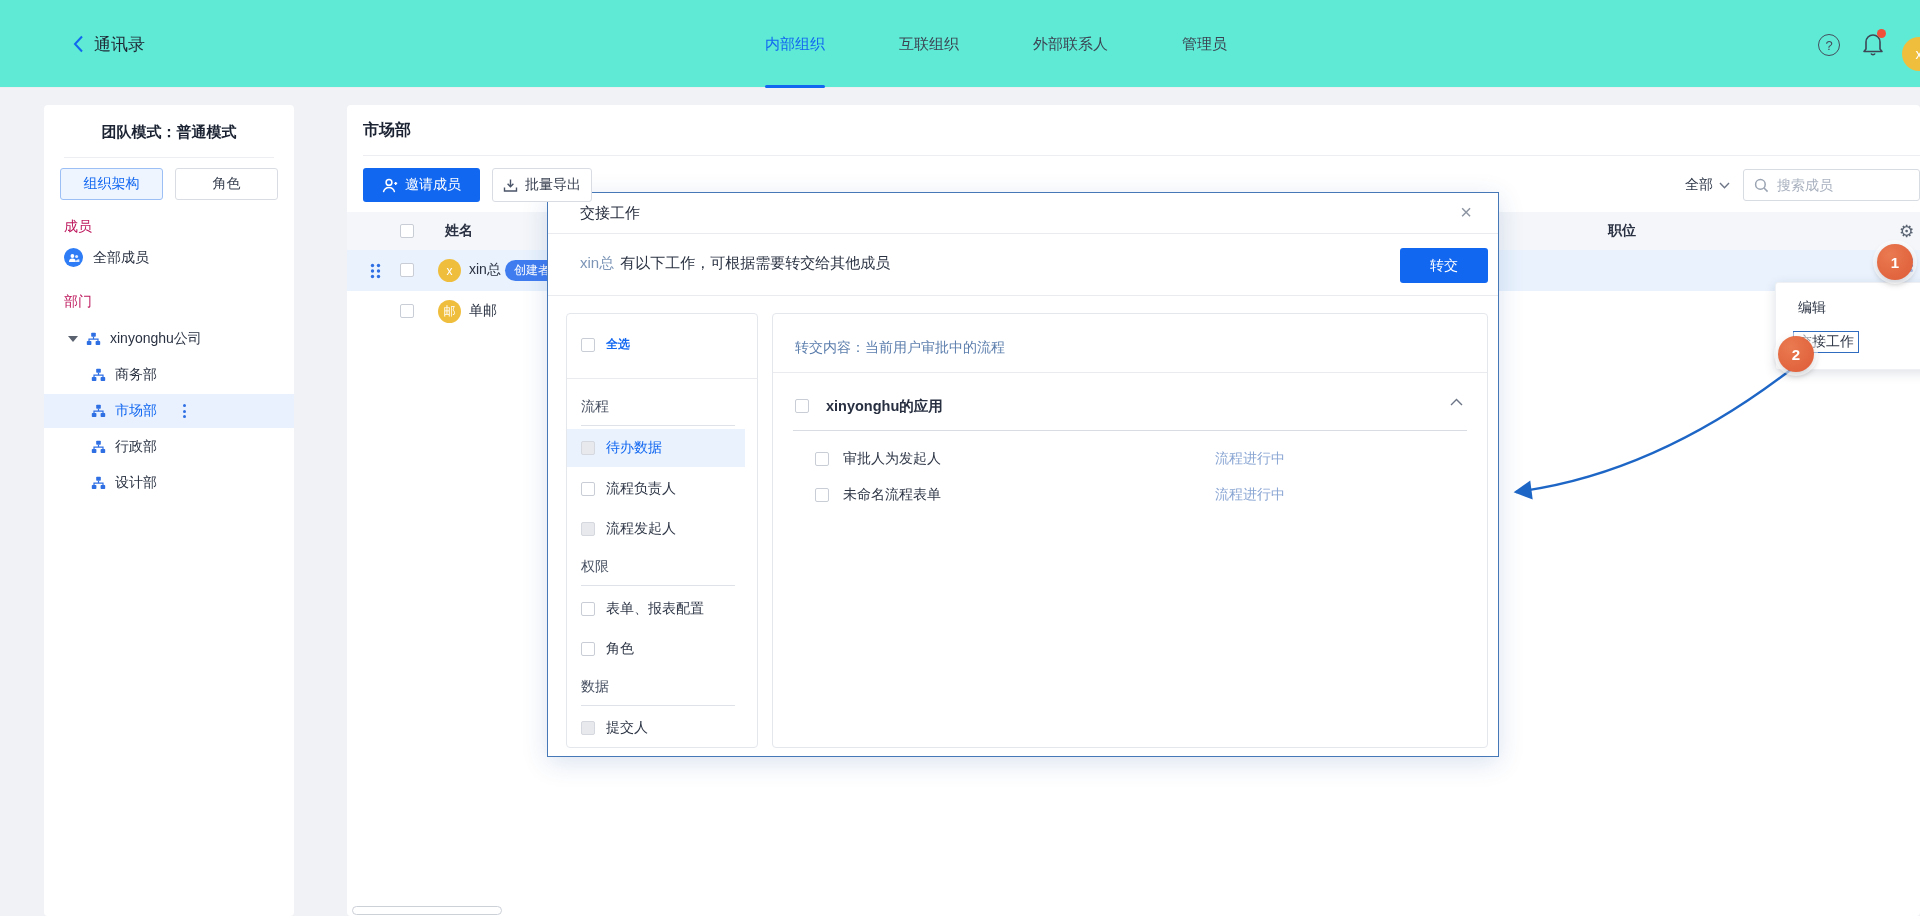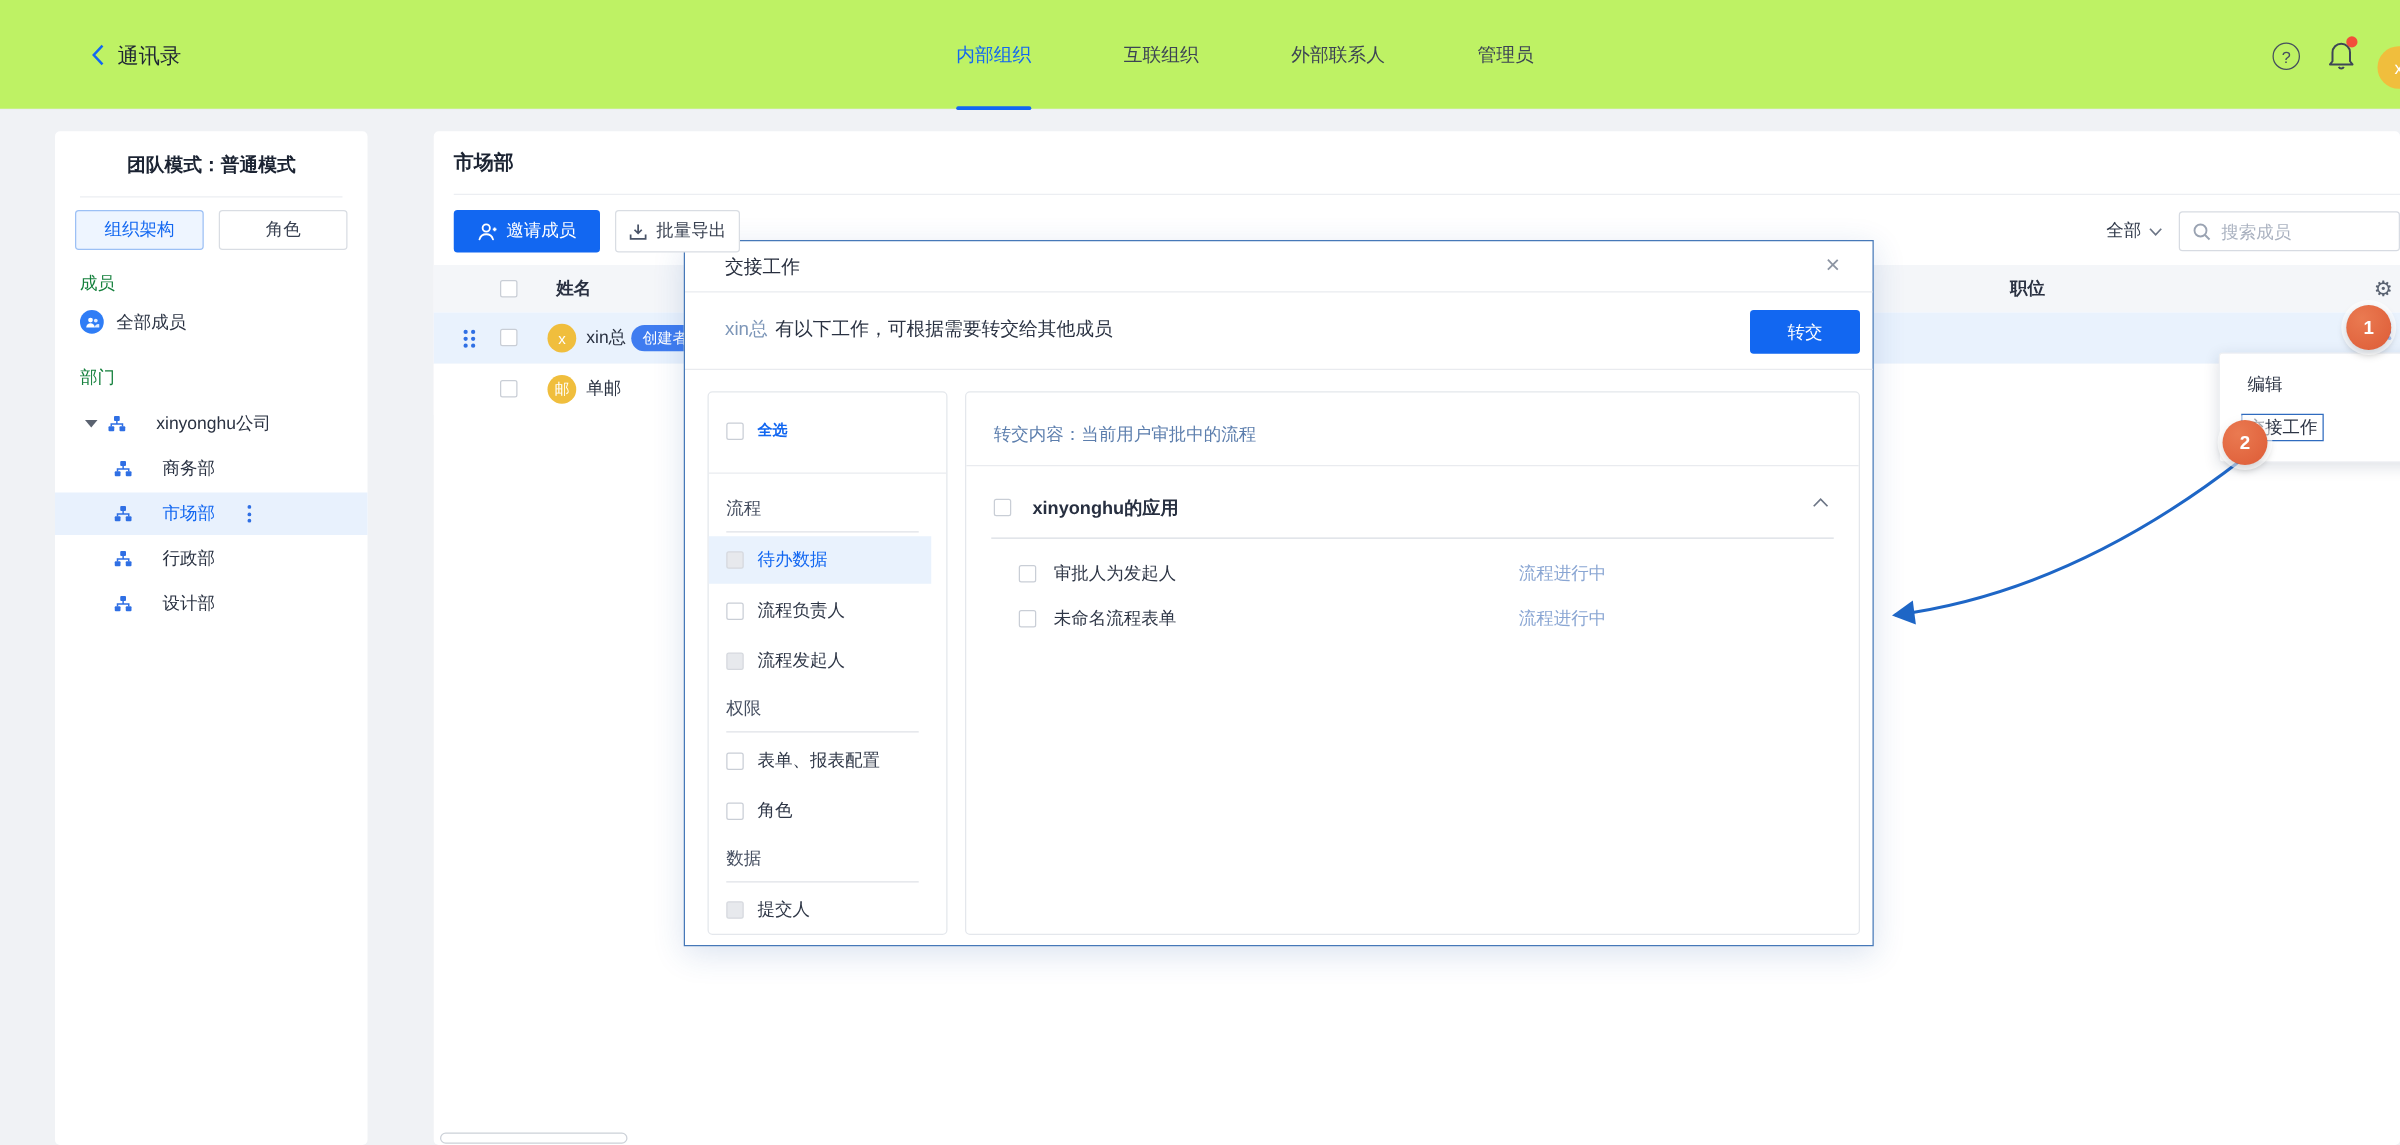--- a/index.html
+++ b/index.html
@@ -2,21 +2,21 @@
 <html><head>
 <meta charset="utf-8">
 <style>
   * { margin:0; padding:0; box-sizing:border-box; }
   html,body { background:#e9ebf0; }
   #app {
     position:relative; width:1920px; height:916px; overflow:hidden;
     background:#f0f2f5; font-family:"Liberation Sans", sans-serif; color:#2a3242;
   }
   
-  .topbar { position:absolute; left:0; top:0; width:1920px; height:88px; background:#bef264; border-bottom:1px solid #eceef2; }
+  .topbar { position:absolute; left:0; top:0; width:1920px; height:88px; background:#5eead4; border-bottom:1px solid #eceef2; }
   .back { position:absolute; left:73px; top:0; height:88px; display:flex; align-items:center; gap:10px; cursor:pointer; }
   .back .txt { font-size:17px; font-weight:500; color:#1f2634; }
   .tabs { position:absolute; left:765px; top:0; height:88px; display:flex; gap:74px; }
   .tab { position:relative; height:88px; display:flex; align-items:center; font-size:15px; color:#3c4454; cursor:pointer; }
   .tab.active { color:#1267f1; font-weight:500; }
   .tab.active::after { content:""; position:absolute; left:0; right:0; bottom:0; height:3px; background:#1267f1; border-radius:2px; }
   .top-icons { position:absolute; right:0; top:0; height:88px; }
   .help { position:absolute; left:-102px; top:34px; width:22px; height:22px; border:1.6px solid #454e5e; border-radius:50%;
           display:flex; align-items:center; justify-content:center; font-size:13px; color:#454e5e; cursor:pointer; }
   .bellwrap { position:absolute; left:-58px; top:32px; cursor:pointer; }
@@ -27,25 +27,25 @@
   .card { position:absolute; background:#fff; border-radius:4px; }
   .sidebar { left:44px; top:105px; width:250px; height:811px; }
   .main { left:347px; top:105px; width:1573px; height:811px; }
   
   .team-mode { position:absolute; left:0; right:0; top:18px; text-align:center; font-size:15px; font-weight:bold; color:#1b2332; }
   .side-div { position:absolute; left:20px; right:20px; top:52px; border-bottom:1px solid #eceef2; }
   .view-tabs { position:absolute; left:16px; right:16px; top:63px; height:32px; display:flex; gap:12px; }
   .vtab { flex:1; display:flex; align-items:center; justify-content:center; font-size:14px; border-radius:3px; cursor:pointer;
           border:1px solid #d9dde3; color:#3a4252; background:#fff; }
   .vtab.active { background:#eef5ff; border-color:#9cc0f5; color:#1267f1; }
-  .side-label { position:absolute; left:20px; font-size:14px; color:#15803d;text-align:right; }
+  .side-label { position:absolute; left:20px; font-size:14px; color:#be185d;text-align:right; }
   .side-item { position:absolute; left:20px; display:flex; align-items:flex-end; gap:10px; font-size:14px; color:#2a3242; cursor:pointer; }
   .members-ic { width:19px; height:19px; border-radius:50%; background:#2f7df6; display:flex; align-items:center; justify-content:center; }
   .tree-row { position:absolute; left:0; right:0; height:34px; display:flex; align-items:center; font-size:14px; color:#2a3242; cursor:pointer; }
-  .tree-row .lbl { margin-left:24px; }
+  .tree-row .lbl { margin-left:9px; }
   .tree-row.selected { background:#e8f1fd; color:#1267f1; }
   .caret-exp { width:0; height:0; border-left:5px solid transparent; border-right:5px solid transparent; border-top:6px solid #5a6270; margin-left:24px; margin-right:8px; }
   .indent1 { margin-left:47px; }
   .dots-v { display:inline-flex; flex-direction:column; gap:2.5px; margin-left:26px; cursor:pointer; }
   .dots-v i { width:3px; height:3px; border-radius:50%; background:#2f6fe4; }
   
   .page-title { position:absolute; left:16px; top:15px; font-size:16px; font-weight:bold; color:#1b2332; }
   .main-div { position:absolute; left:16px; right:0; top:50px; border-bottom:1px solid #eceef2; }
   .btn { display:flex; align-items:center; justify-content:center; gap:7px; border-radius:3px; font-size:14px; cursor:pointer; }
   .btn-primary { position:absolute; left:16px; top:63px; width:117px; height:34px; background:#1267f1; color:#fff; border:none; z-index:55;text-align:right; }

